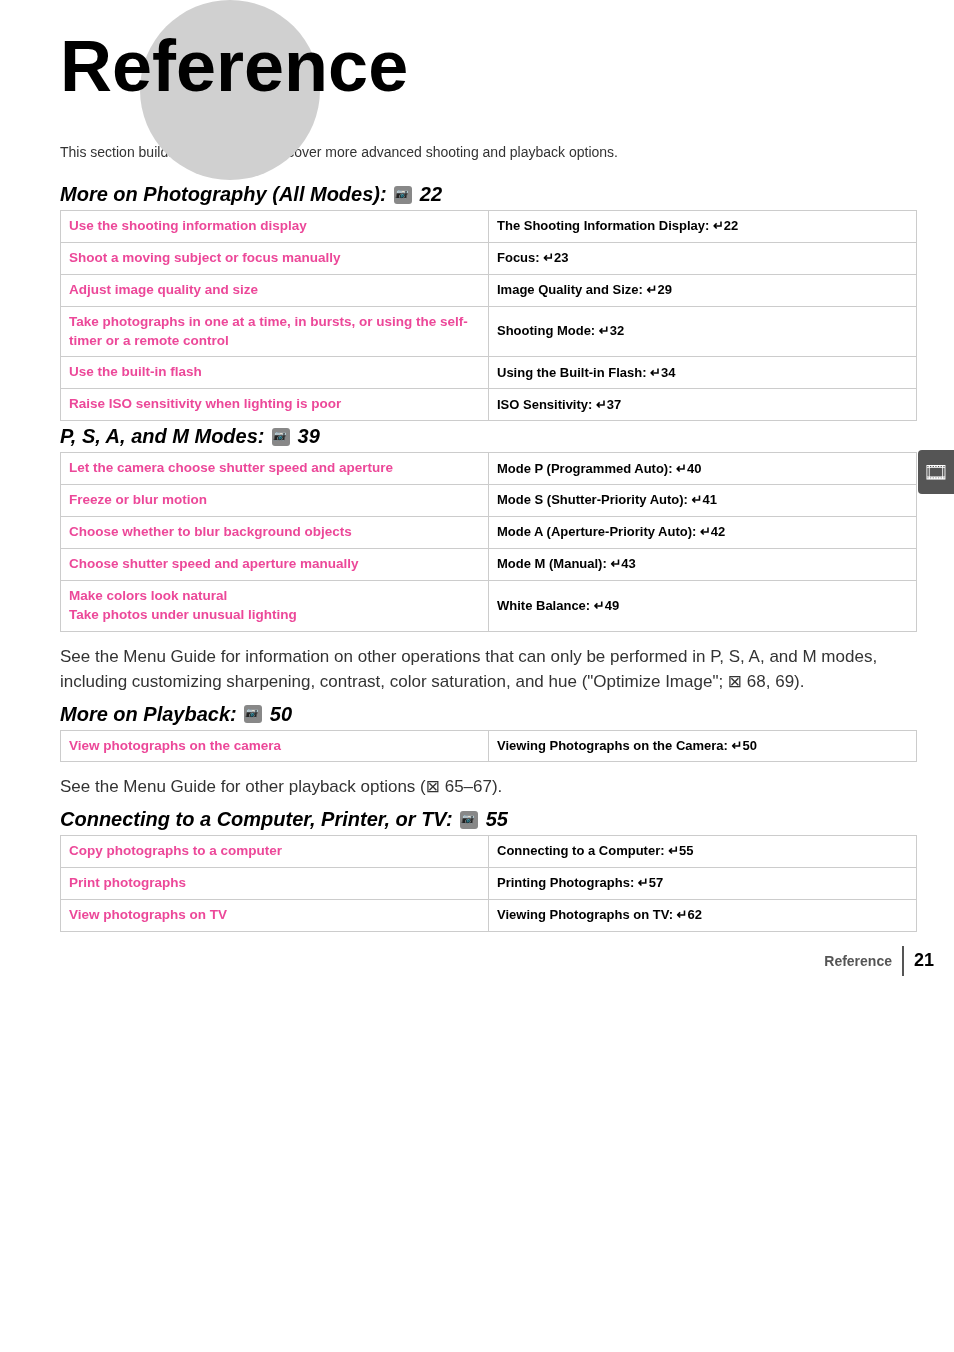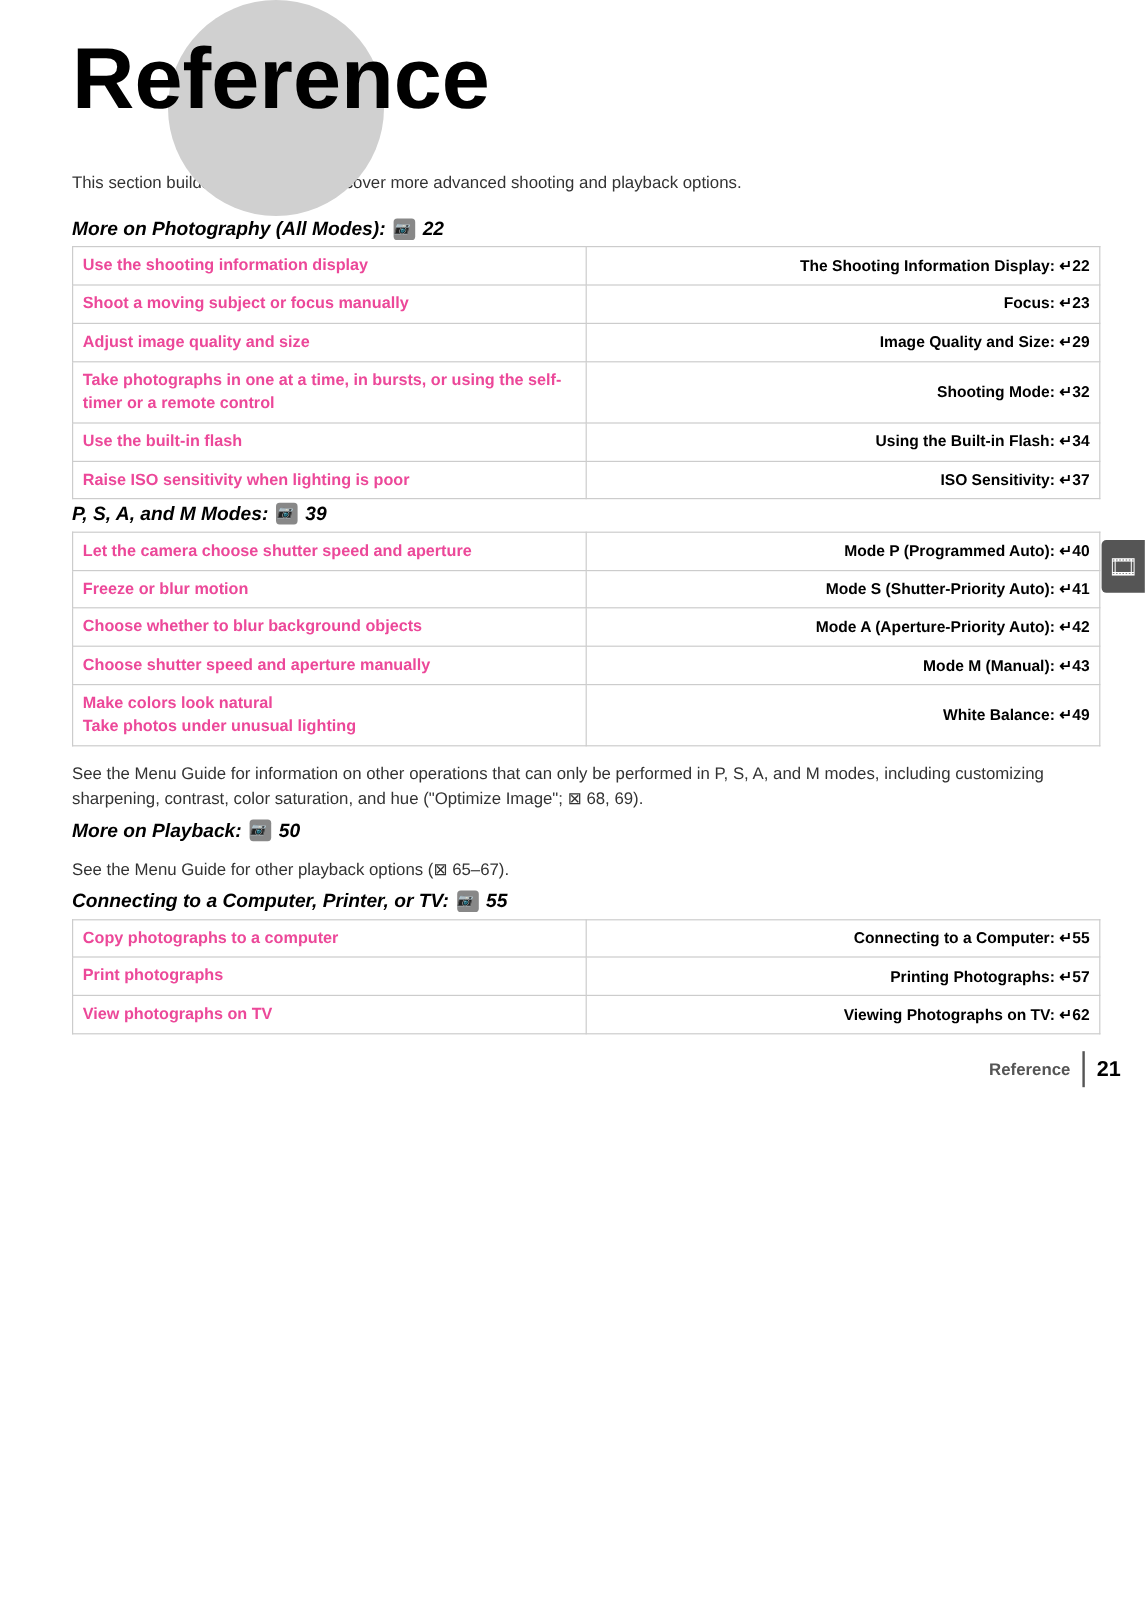--- a/index.html
+++ b/index.html
@@ -45,21 +45,21 @@
 
     .intro-text {
       font-size: 14px;
       color: #333;
       margin-bottom: 20px;
       line-height: 1.5;
     }
 
     .section-heading {
       font-style: italic;
-      font-size: 16px;
+      font-size: 20px;
       font-weight: bold;
       color: #000;
       margin-bottom: 4px;
       margin-top: 4px;
     }
 
     .section-heading .page-icon {
       display: inline-block;
       width: 18px;
       height: 18px;
@@ -93,28 +93,27 @@
     }
 
     .reference-table td:first-child {
       width: 50%;
       color: #ec4899;
       font-weight: bold;
     }
 
     .reference-table td:last-child {
       width: 50%;
-      text-align: right;
       font-weight: bold;
       color: #000;
       font-size: 13px;
     }
 
     .intertext {
-      font-size: 14px;
+      font-size: 17px;
       color: #333;
       line-height: 1.5;
       margin: 12px 0 8px 0;
     }
 
     
     .camera-tab {
       position: absolute;
       right: 0;
       top: 450px;
@@ -227,20 +226,28 @@
             <td>Mode M (Manual): ↵43</td>
           </tr>
           <tr>
             <td>Make colors look natural<br>Take photos under unusual lighting</td>
             <td>White Balance: ↵49</td>
           </tr>
         </tbody>
       </table>
       <p class="intertext">See the Menu Guide for information on other operations that can only be performed in P, S, A, and M modes, including customizing sharpening, contrast, color saturation, and hue ("Optimize Image"; ⊠ 68, 69).</p>
       <div class="section-heading">More on Playback: <span class="page-icon"></span><span> 50</span></div>
+      <table class="reference-table">
+        <tbody>
+          <tr>
+            <td>View photographs on the camera</td>
+            <td>Viewing Photographs on the Camera: ↵50</td>
+          </tr>
+        </tbody>
+      </table>
       <p class="intertext">See the Menu Guide for other playback options (⊠ 65–67).</p>
       <div class="section-heading">Connecting to a Computer, Printer, or TV: <span class="page-icon"></span><span> 55</span></div>
       <table class="reference-table">
         <tbody>
           <tr>
             <td>Copy photographs to a computer</td>
             <td>Connecting to a Computer: ↵55</td>
           </tr>
           <tr>
             <td>Print photographs</td>

